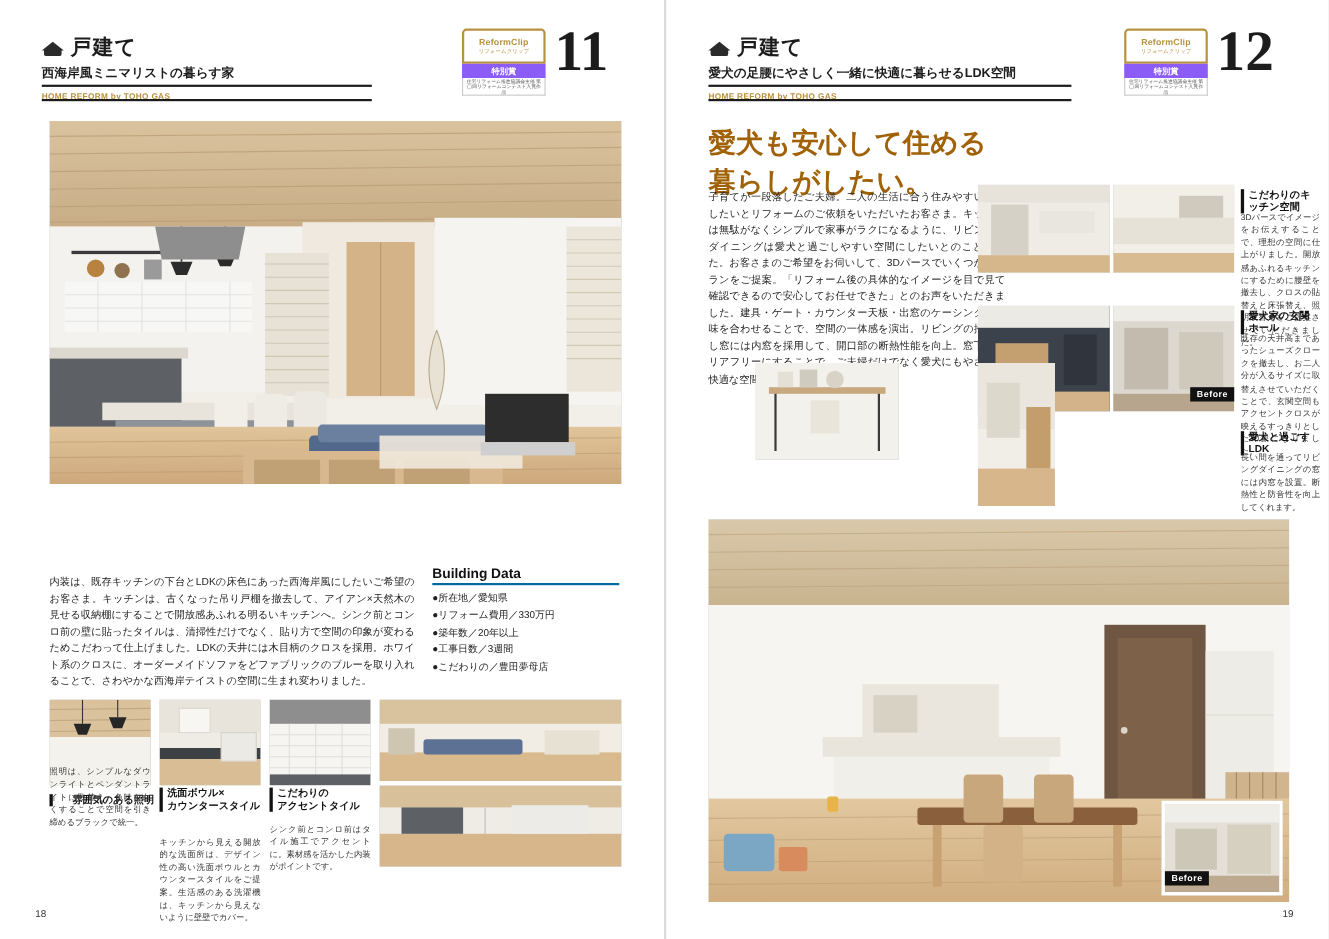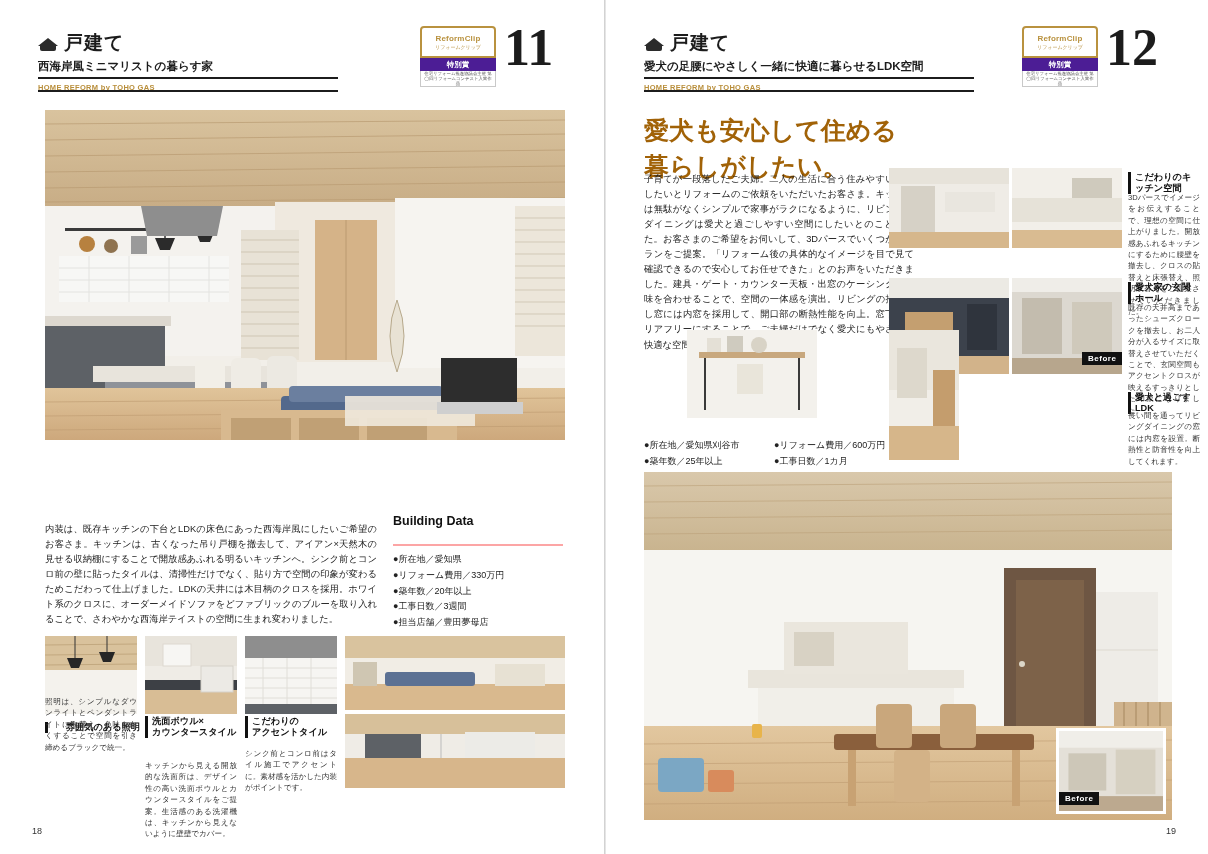--- a/index.html
+++ b/index.html
@@ -42,41 +42,41 @@
   .awardbox.left { left:420px; }
   .medal { width:76px; }
   .medal-top {
     width:76px; height:32px; background:#ffffff; border:2px solid #b9923f;
     border-radius:4px 4px 0 0; display:flex; flex-direction:column;
     align-items:center; justify-content:center; line-height:1;
   }
   .medal-logo { font-size:8px; font-weight:bold; color:#b9923f; letter-spacing:.2px;}
   .medal-logo2{ font-size:5px; color:#b9923f; margin-top:2px;}
   .medal-mid {
-    width:76px; height:13px; background:#4c1d95; color:#fff; font-size:7.5px;
+    width:76px; height:13px; background:#8b5cf6; color:#fff; font-size:7.5px;
     display:flex; align-items:center; justify-content:center; font-weight:bold;
   }
   .medal-bot {
     width:76px; height:16px; background:#fff; border:1px solid #c9c9c9; border-top:none;
     font-size:4.4px; color:#555; display:flex; align-items:center; justify-content:center;
     text-align:center; line-height:1.15; padding:0 2px; overflow:hidden;
   }
   .bignum { font-size:52px; font-weight:bold; color:#1c1c1c; line-height:.85;
             margin-left:8px; font-family:"Liberation Serif", serif; }
   .hdr-rule { position:absolute; height:2px; background:#1c1c1c; }
 
   
   .photo { position:absolute; overflow:hidden; background:#cfcfcf; }
   .ph { width:100%; height:100%; display:block; }
 
   
   .h2 { position:absolute; font-size:25px; font-weight:bold; color:#a16207; line-height:1.45; }
   .body { position:absolute; font-size:9.3px; line-height:1.62; color:#222; text-align:justify; }
   .bd-title { position:absolute; font-size:12.5px; font-weight:bold; color:#111;
-              border-bottom:2px solid #fca5a5; padding-bottom:16px; }
+              border-bottom:2px solid #0369a1; padding-bottom:2px; }
   .bd-list { position:absolute; font-size:9px; line-height:1.75; color:#222; }
   .cap-title { position:absolute; font-size:9.2px; font-weight:bold; color:#111;
                border-left:3px solid #111; padding-left:4px; line-height:1.2;}
   .cap-body { position:absolute; font-size:7.6px; line-height:1.5; color:#333; text-align:justify;}
   .pagenum { position:absolute; bottom:18px; font-size:9px; color:#333; }
   .before-tag {
     position:absolute; background:#111; color:#fff; font-size:8px; font-weight:bold;
     padding:2px 6px; letter-spacing:.5px;
   }
 </style>
@@ -224,26 +224,26 @@
         <path d="M352 190 q14 36 0 72 q-14 -36 0 -72" fill="#e8e2d4" stroke="#b7a98c"></path>
 
         <ellipse cx="214" cy="372" rx="0" ry="0" fill="#222"></ellipse>
       </svg>
     </div>
 
 
     <div class="body" style="left:45px; top:522px; width:332px;">内装は、既存キッチンの下台とLDKの床色にあった西海岸風にしたいご希望のお客さま。キッチンは、古くなった吊り戸棚を撤去して、アイアン×天然木の見せる収納棚にすることで開放感あふれる明るいキッチンへ。シンク前とコンロ前の壁に貼ったタイルは、清掃性だけでなく、貼り方で空間の印象が変わるためこだわって仕上げました。LDKの天井には木目柄のクロスを採用。ホワイト系のクロスに、オーダーメイドソファをどファブリックのブルーを取り入れることで、さわやかな西海岸テイストの空間に生まれ変わりました。</div>
 
     <div class="bd-title" style="left:393px; top:514px; width:170px;">Building Data</div>
-    <div class="bd-list" style="left:393px; top:536px; width:180px;margin-top:16px;">
+    <div class="bd-list" style="left:393px; top:536px; width:180px;">
       <div>●所在地／愛知県</div>
       <div>●リフォーム費用／330万円</div>
       <div>●築年数／20年以上</div>
       <div>●工事日数／3週間</div>
-      <div>●担当店舗／豊田夢母店</div>
+      <div>●こだわりの／豊田夢母店</div>
     </div>
 
     <div class="photo" style="left:45px; top:636px; width:92px; height:78px;">
       <svg class="ph" viewBox="0 0 92 78" preserveAspectRatio="none">
         <rect width="92" height="78" fill="#e6d5b8"></rect>
         <rect y="0" width="92" height="34" fill="#d9c29c"></rect>
         <g stroke="#c2a87f">
             <line x1="0" y1="9" x2="92" y2="8"></line>
             <line x1="0" y1="19" x2="92" y2="18"></line>
             <line x1="0" y1="29" x2="92" y2="28"></line>
@@ -356,27 +356,20 @@
         <rect x="12" y="22" width="106" height="6" fill="#c8a87e"></rect>
         <rect x="20" y="8" width="14" height="14" fill="#e4e0d6"></rect>
         <rect x="40" y="6" width="16" height="16" fill="#cfcbbf"></rect>
         <circle cx="72" cy="15" r="8" fill="#d8d3c6"></circle>
         <line x1="18" y1="28" x2="18" y2="80" stroke="#3a3a3a" stroke-width="2"></line>
         <line x1="112" y1="28" x2="112" y2="80" stroke="#3a3a3a" stroke-width="2"></line>
         <rect x="50" y="34" width="26" height="30" fill="#e9e5da"></rect>
       </svg>
     </div>
 
-    <div class="bd-list" style="left:40px; top:438px; width:250px; columns:2; column-gap:10px;">
-      <div>●所在地／愛知県刈谷市</div>
-      <div>●築年数／25年以上</div>
-      <div>●担当店舗／稲沢店</div>
-      <div>●リフォーム費用／600万円</div>
-      <div>●工事日数／1カ月</div>
-    </div>
 
     <div class="photo" style="left:285px; top:168px; width:120px; height:80px;">
       <svg class="ph" viewBox="0 0 120 80" preserveAspectRatio="none">
         <rect width="120" height="80" fill="#efece6"></rect>
         <rect x="0" y="0" width="120" height="16" fill="#e7e3da"></rect>
         <rect x="12" y="18" width="34" height="46" fill="#d6d1c6"></rect>
         <rect x="56" y="24" width="50" height="20" fill="#e9e6df"></rect>
         <rect x="0" y="64" width="120" height="16" fill="#d6b78c"></rect>
       </svg>
     </div>

